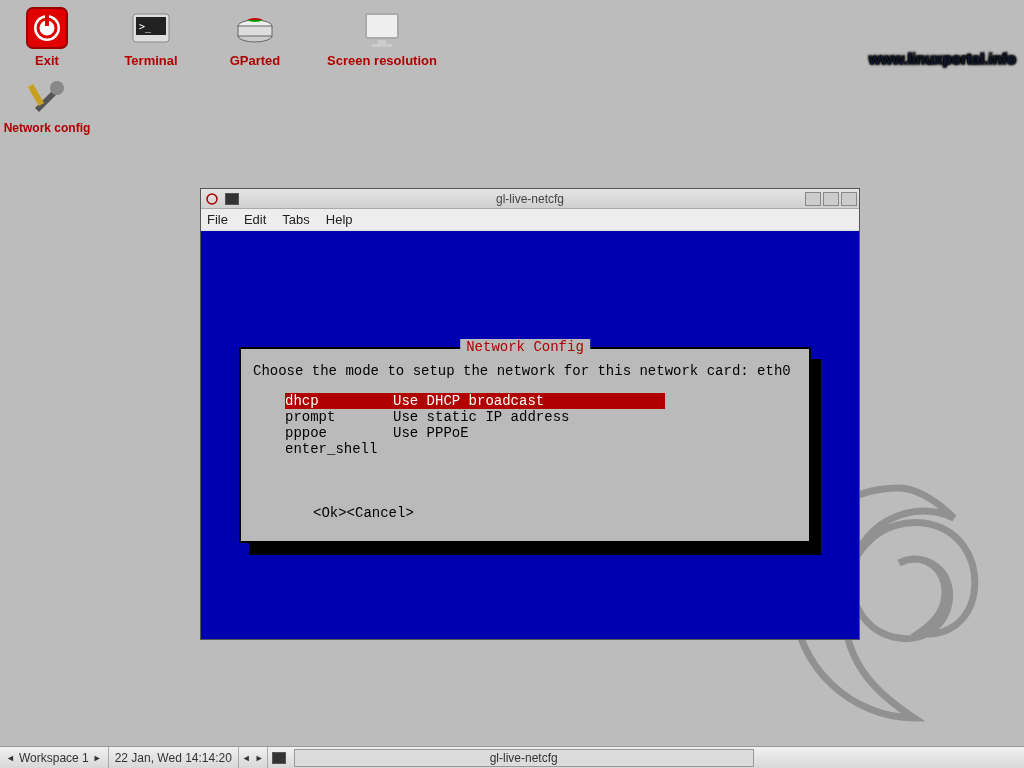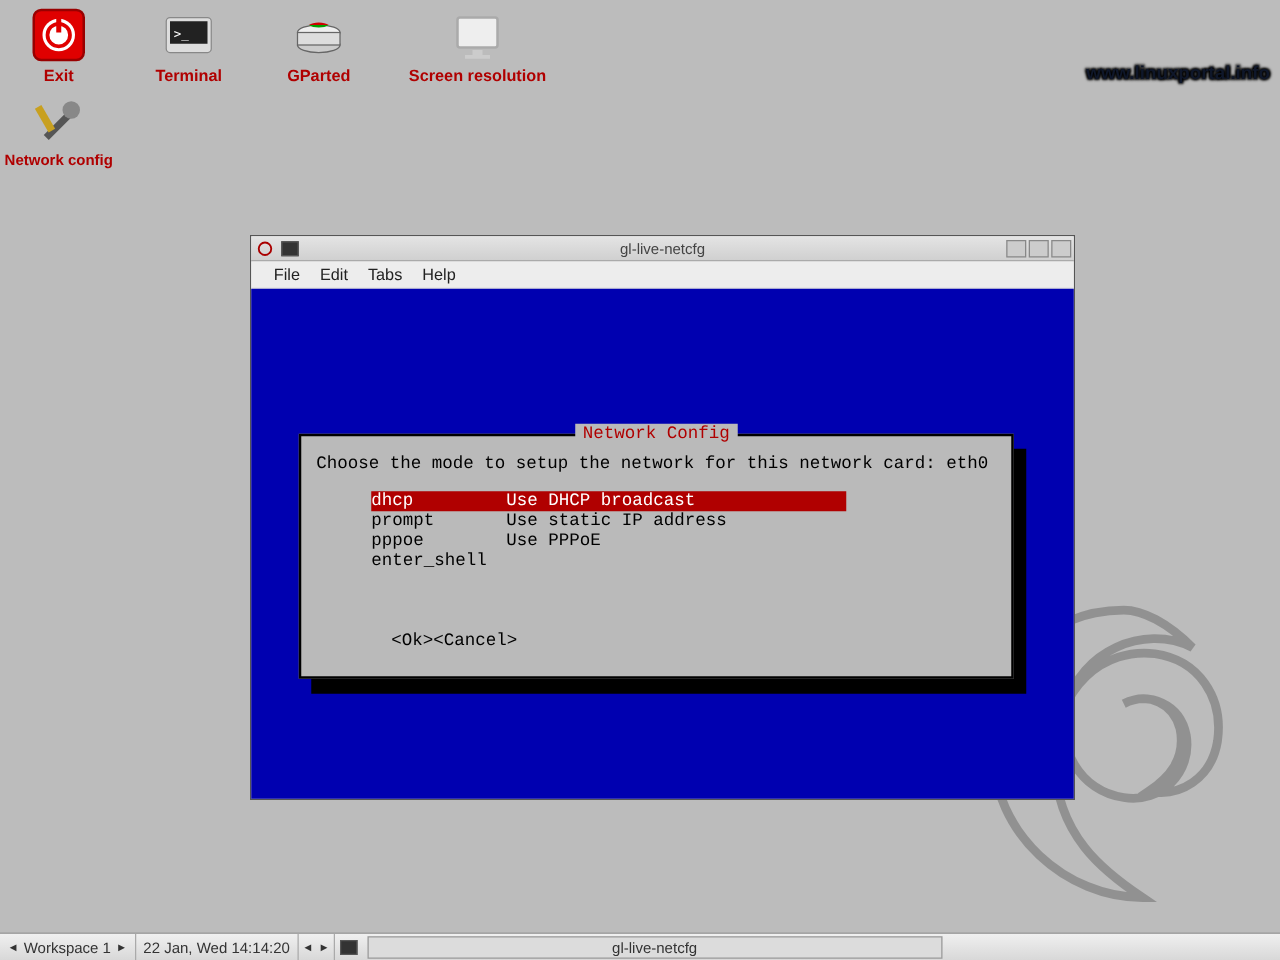--- a/index.html
+++ b/index.html
@@ -83,21 +83,21 @@
   .titlebar .left-icons { display:flex; gap:4px; padding-left:4px; align-items:center;}
   .titlebar .title { position:absolute; left:0; right:0; text-align:center; pointer-events:none;}
   .titlebar .right-buttons { margin-left:auto; display:flex; gap:2px; padding-right:2px;}
   .title-btn { width:16px; height:14px; background:#ccc; border:1px solid #888;}
   .menubar {
     height: 22px;
     background: #ededed;
     display: flex;
     align-items: center;
     gap: 16px;
-    padding: 0 18px;
+    padding: 0 6px;
     font-size: 13px;
     color: #222;
     border-bottom: 1px solid #ddd;
   }
   .menubar span { cursor: pointer; }
   .term {
     background: #0000b0;
     padding: 0;
     height: 408px;
     position: relative;
@@ -125,21 +125,21 @@
     position: absolute;
     top: -10px;
     left: 50%;
     transform: translateX(-50%);
     background: #bababa;
     padding: 0 6px;
     color: #b00000;
     font-weight: normal;
   }
   .prompt { margin: 6px 0 14px 0; }
-  .options { margin-left: 44px; }
+  .options { margin-left: 32px; }
   .opt {
     display: flex;
     cursor: pointer;
   }
   .opt .key { width: 108px; }
   .opt.selected {
     background: #b00000;
     color: #fff;
     width: 380px;
   }

